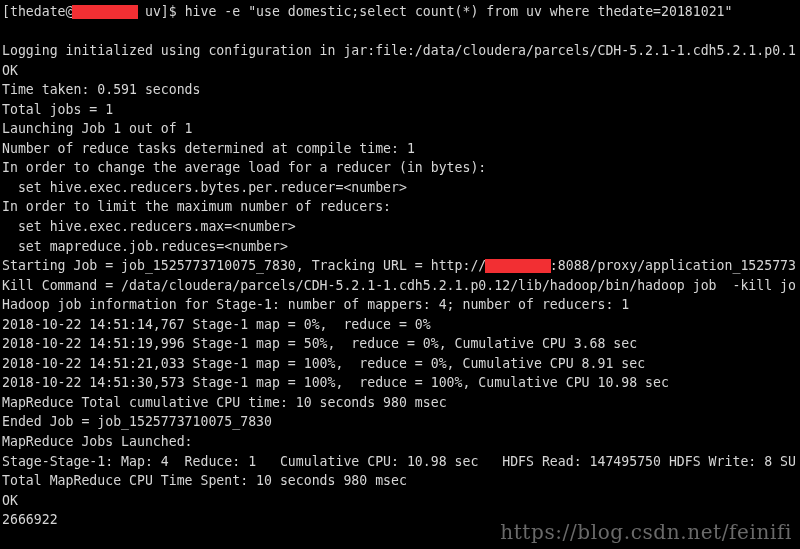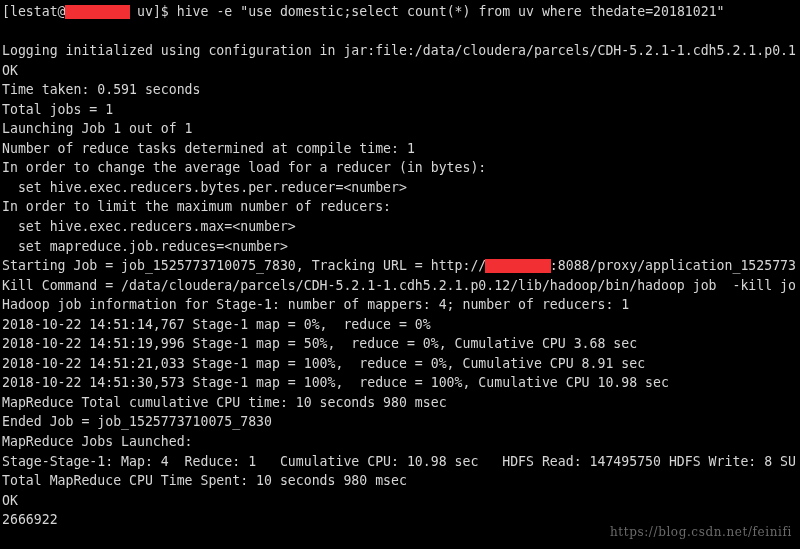--- a/index.html
+++ b/index.html
@@ -57,33 +57,33 @@
     right: -1px;
     top: 3px;
     bottom: 3px;
     background: #f22f33;
   }
   #watermark {
     position: absolute;
     right: 8px;
     bottom: 6px;
     font-family: "DejaVu Serif", "Liberation Serif", serif;
-    font-size: 12px;
+    font-size: 20px;
     color: #6a6a6a;
     letter-spacing: 0.6px;
     white-space: pre;
     pointer-events: none;
   }
 </style>
 </head>
 <body>
 
 <div id="terminal">
 
-  <div class="line"><span>[lestat@</span><span class="redact">PUSH-009</span><span> uv]$ </span><span>hive -e "use domestic;select count(*) from uv where thedate=20181021"</span></div>
+  <div class="line"><span>[thedate@</span><span class="redact">PUSH-009</span><span> uv]$ </span><span>hive -e "use domestic;select count(*) from uv where thedate=20181021"</span></div>
 
   <div class="line-blank"> </div>
 
   <div id="lines-top">
       <div class="line">Logging initialized using configuration in jar:file:/data/cloudera/parcels/CDH-5.2.1-1.cdh5.2.1.p0.1</div>
       <div class="line">OK</div>
       <div class="line">Time taken: 0.591 seconds</div>
       <div class="line">Total jobs = 1</div>
       <div class="line">Launching Job 1 out of 1</div>
       <div class="line">Number of reduce tasks determined at compile time: 1</div>

